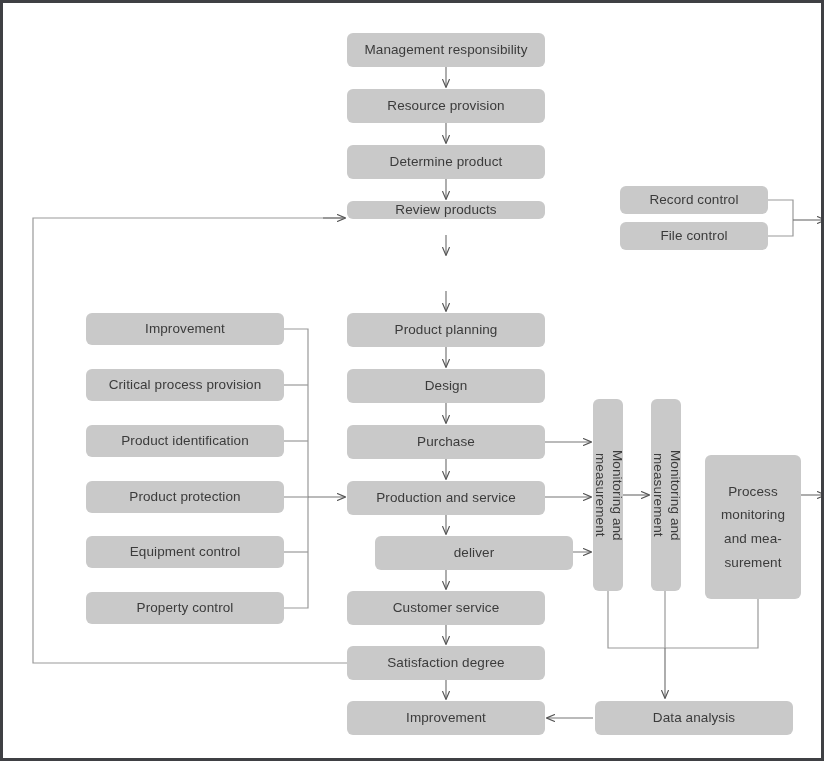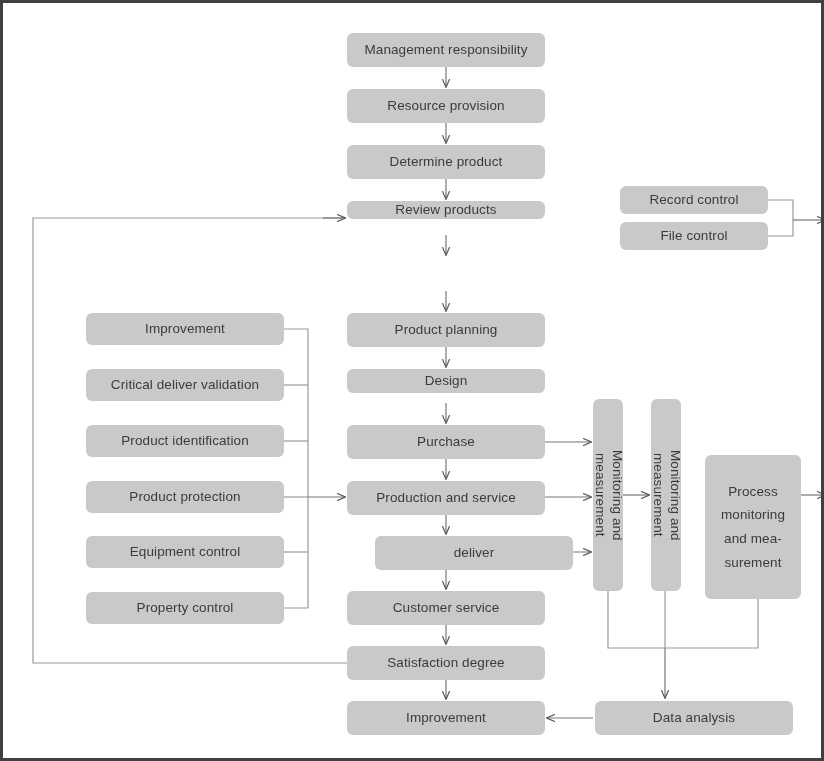--- a/index.html
+++ b/index.html
@@ -122,30 +122,30 @@
 
         <line x1="590" y1="715" x2="544" y2="715" stroke="#777" marker-end="url(#ah)"></line>
       </g>
     </svg>
 
     <div class="node" style="left:344px;top:30px;width:198px;height:34px;">Management responsibility</div>
     <div class="node" style="left:344px;top:86px;width:198px;height:34px;">Resource provision</div>
     <div class="node" style="left:344px;top:142px;width:198px;height:34px;">Determine product</div>
     <div class="node" style="left:344px;top:198px;width:198px;height:18px;">Review products</div>
     <div class="node" style="left:344px;top:310px;width:198px;height:34px;">Product planning</div>
-    <div class="node" style="left:344px;top:366px;width:198px;height:24px;">Design</div>
+    <div class="node" style="left:344px;top:366px;width:198px;height:34px;">Design</div>
     <div class="node" style="left:344px;top:422px;width:198px;height:34px;">Purchase</div>
     <div class="node" style="left:344px;top:478px;width:198px;height:34px;">Production and service</div>
     <div class="node" style="left:344px;top:533px;width:198px;height:34px;margin-left:28px;">deliver</div>
     <div class="node" style="left:344px;top:588px;width:198px;height:34px;">Customer service</div>
     <div class="node" style="left:344px;top:643px;width:198px;height:34px;">Satisfaction degree</div>
     <div class="node" style="left:344px;top:698px;width:198px;height:34px;">Improvement</div>
 
     <div class="node" style="left:83px;top:310px;width:198px;height:32px;">Improvement</div>
-    <div class="node" style="left:83px;top:366px;width:198px;height:32px;">Critical deliver validation</div>
+    <div class="node" style="left:83px;top:366px;width:198px;height:32px;">Critical process provision</div>
     <div class="node" style="left:83px;top:478px;width:198px;height:32px;">Product protection</div>
     <div class="node" style="left:83px;top:422px;width:198px;height:32px;">Product identification</div>
     <div class="node" style="left:83px;top:533px;width:198px;height:32px;">Equipment control</div>
     <div class="node" style="left:83px;top:589px;width:198px;height:32px;">Property control</div>
 
     <div class="node" style="left:617px;top:183px;width:148px;height:28px;">Record control</div>
     <div class="node" style="left:617px;top:219px;width:148px;height:28px;">File control</div>
 
     <div class="node vertical" style="left:590px;top:396px;width:30px;height:192px;">Monitoring and measurement</div>
     <div class="node vertical" style="left:648px;top:396px;width:30px;height:192px;">Monitoring and measurement</div>

